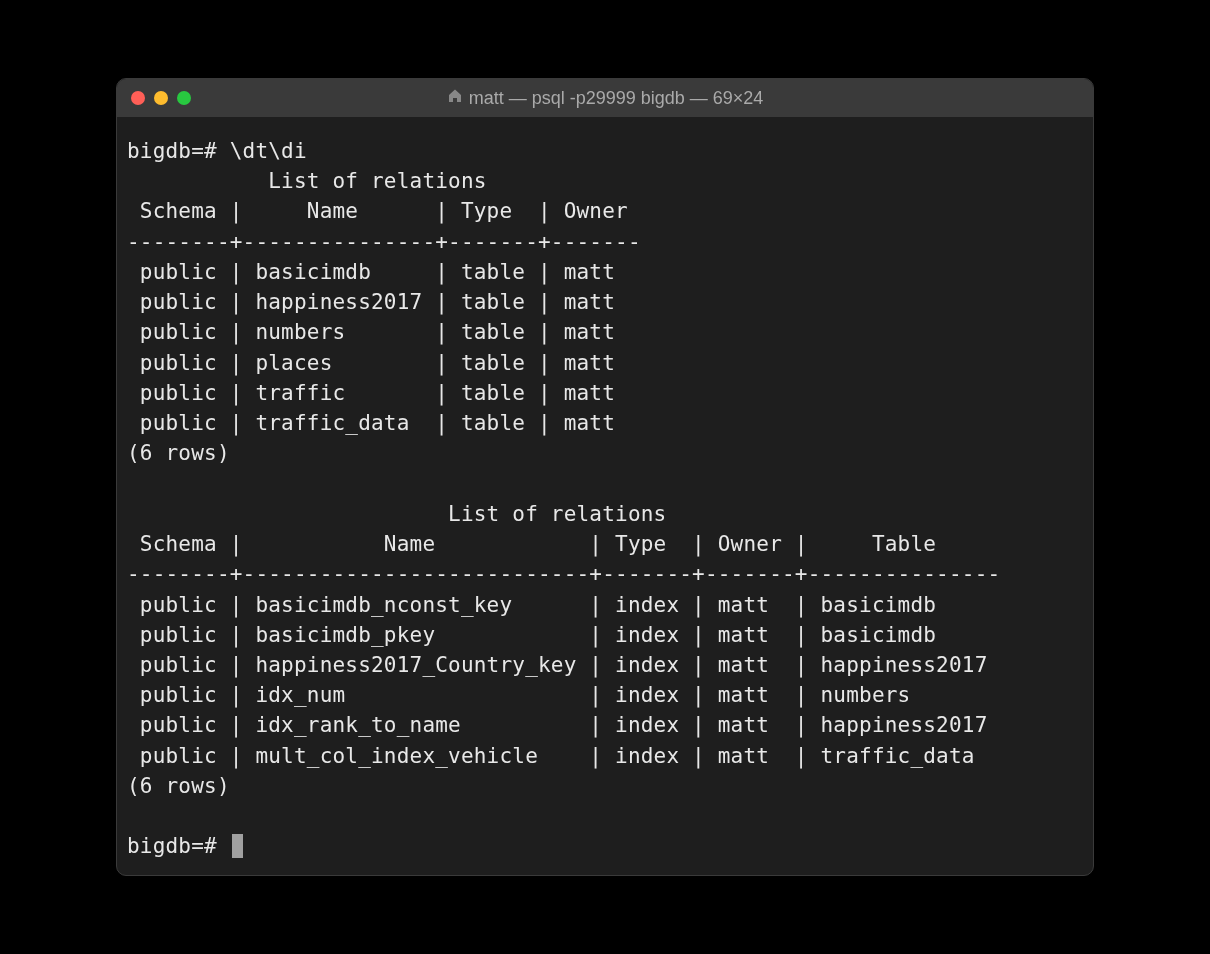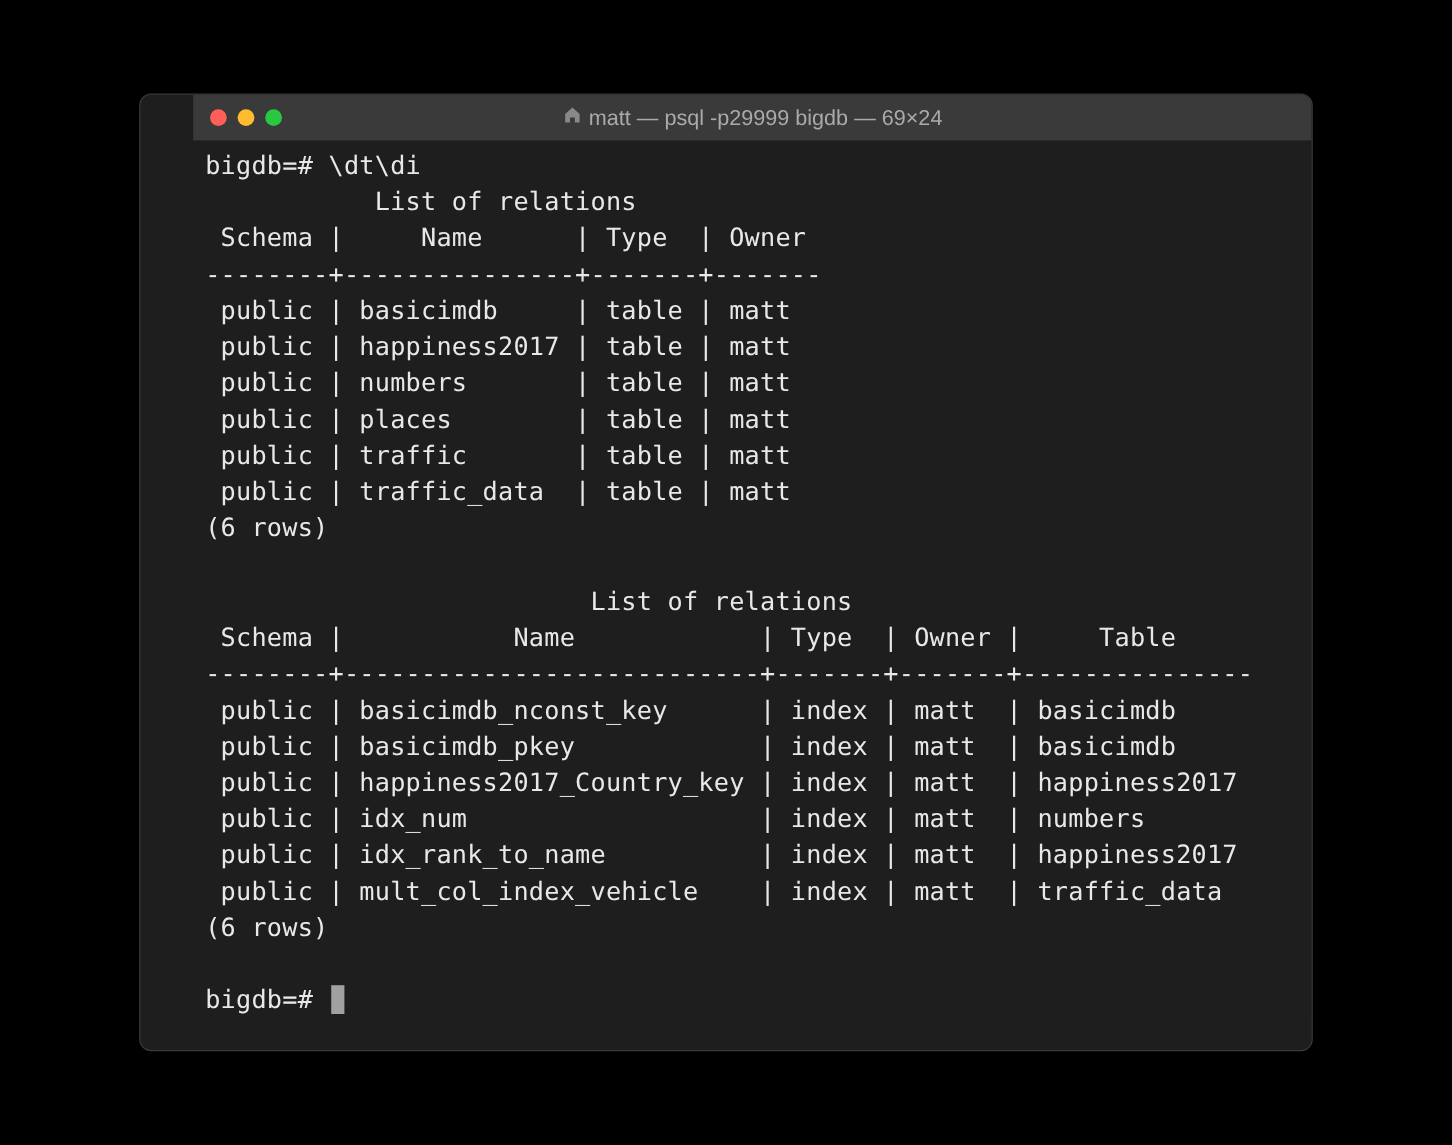--- a/index.html
+++ b/index.html
@@ -17,21 +17,20 @@
       padding-top: 78px;
     }
     .terminal-window {
       width: 978px;
       height: 798px;
       background: #1e1e1e;
       border-radius: 10px;
       overflow: hidden;
       box-shadow: 0 20px 60px rgba(0,0,0,0.6);
       border: 1px solid #3a3a3a;
-      padding-left: 44px;
     }
     .title-bar {
       height: 38px;
       background: #3a3a3a;
       display: flex;
       align-items: center;
       padding: 0 14px;
       position: relative;
     }
     .traffic-lights {
@@ -64,20 +63,21 @@
       opacity: 0.7;
     }
     .terminal-body {
       padding: 6px 10px;
       font-family: "SF Mono", Menlo, Monaco, Consolas, monospace;
       font-size: 21px;
       line-height: 1.44;
       color: #e8e8e8;
       white-space: pre;
       letter-spacing: 0.2px;
+      margin-top: 13px;
     }
     .cursor {
       display: inline-block;
       width: 11px;
       height: 24px;
       background: #a0a0a0;
       vertical-align: text-bottom;
       margin-left: 2px;
     }
   </style>

